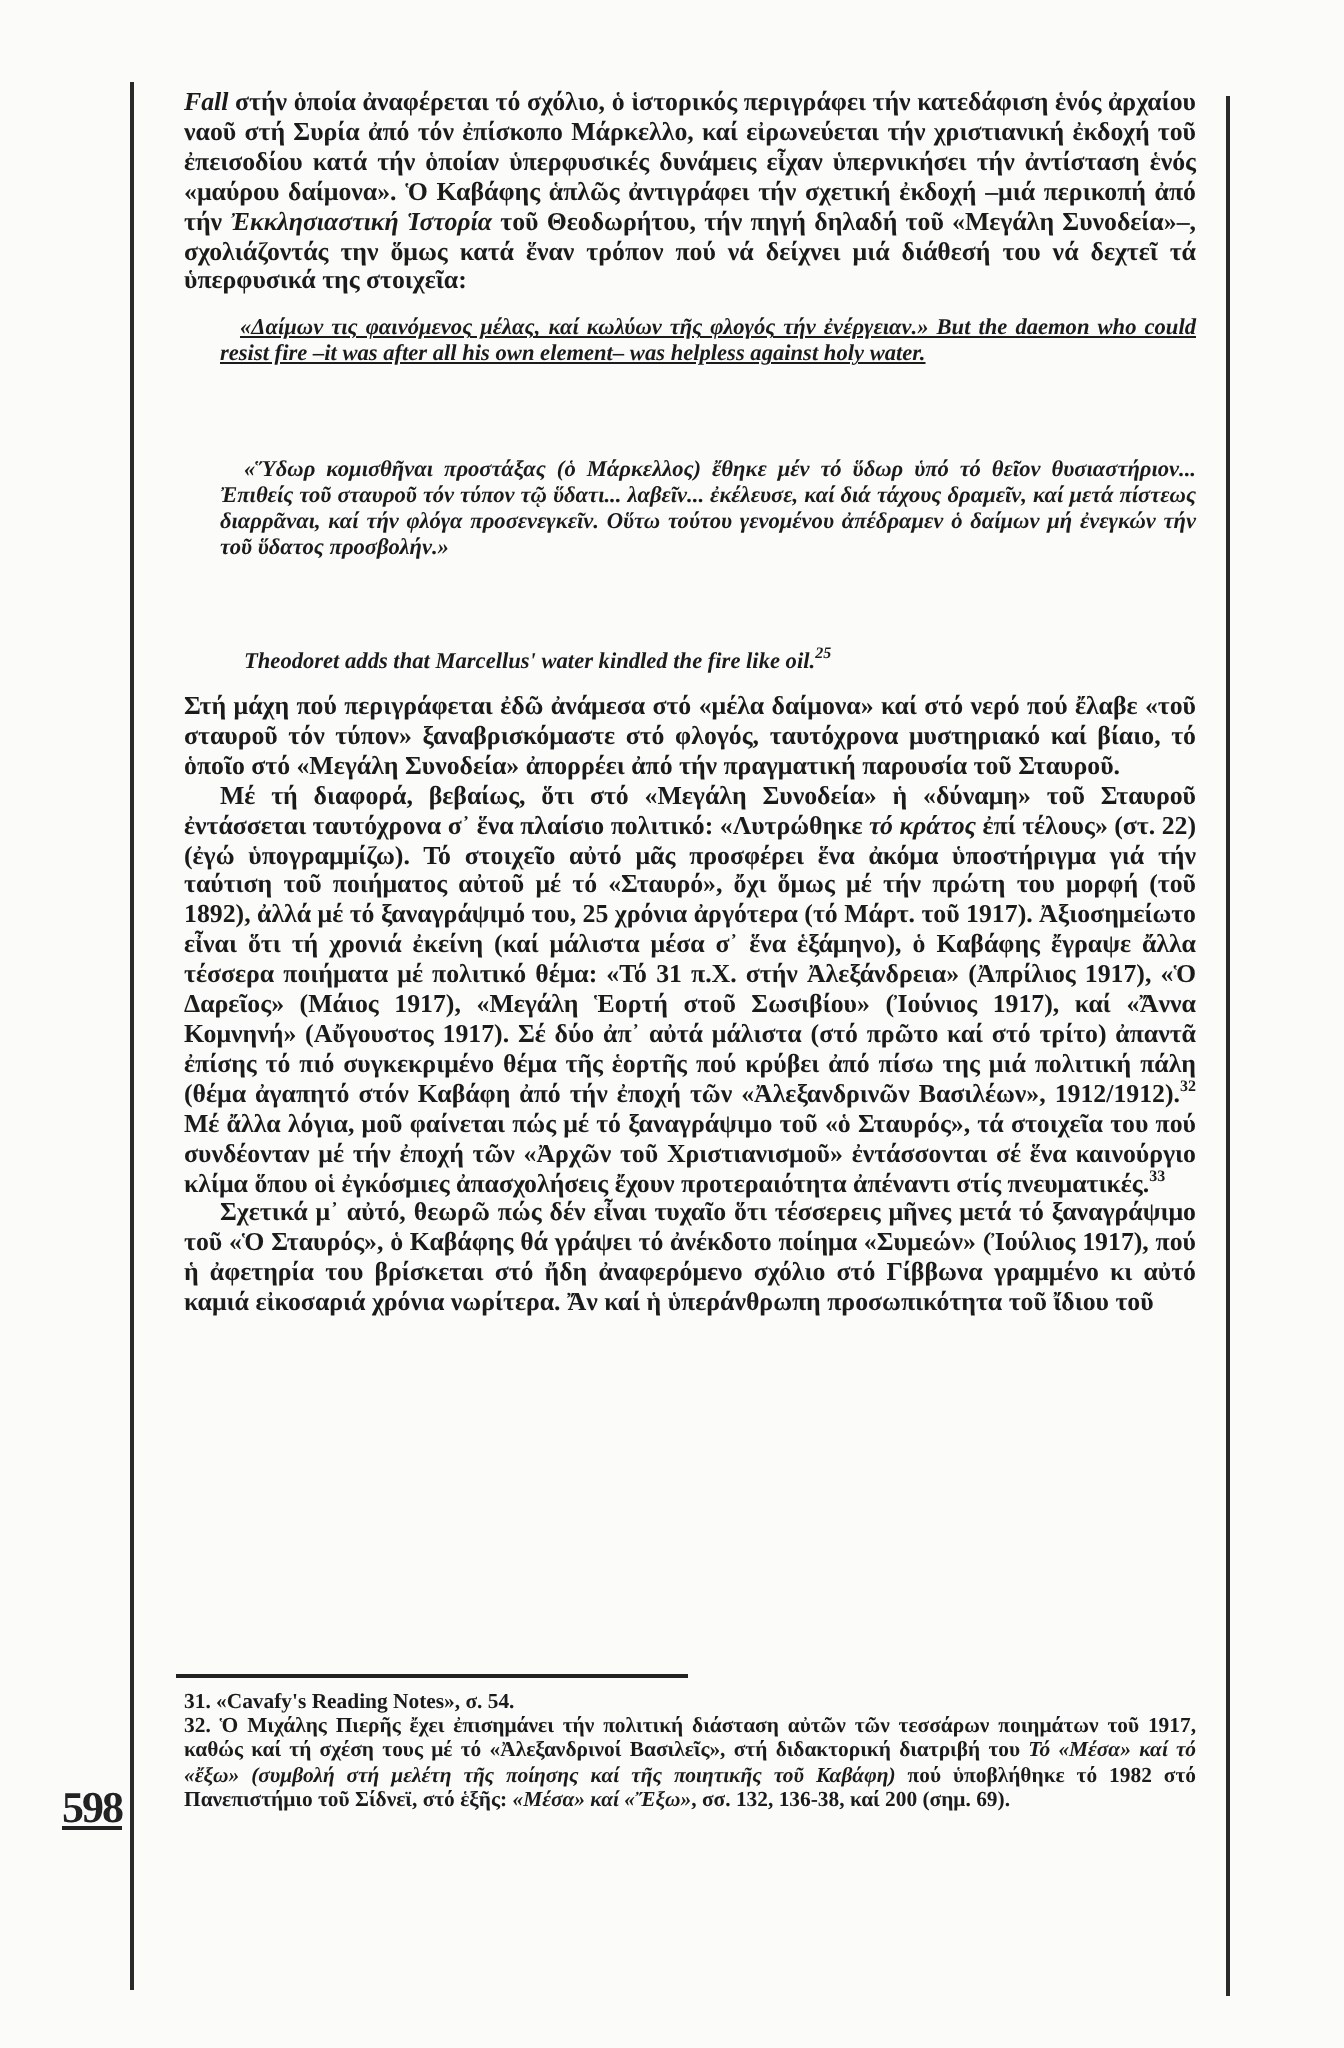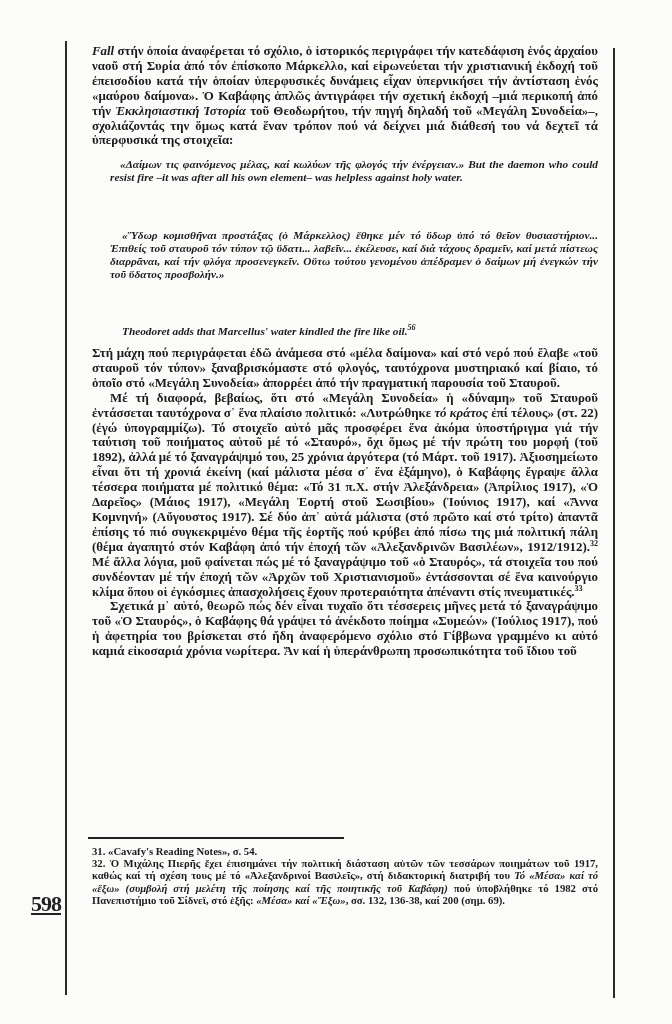--- a/index.html
+++ b/index.html
@@ -14,21 +14,21 @@
     position:absolute; left:92px; top:44px; width:506px;
     font-size:12.9px; line-height:14.9px; text-align:justify; font-weight:bold;
   }
   .body-text p { margin:0; }
   .indent { text-indent:18px; }
   .quote {
     margin:10px 0 8px 18px; font-style:italic; font-size:11.3px; line-height:13.1px;
   }
   .quote p { margin:0; }
   .quote .q-indent { text-indent:12px;margin-top:44px; }
-  .quote .first { text-indent:10px; }
+  .quote .first { text-indent:10px;text-decoration:underline; }
   sup { font-size:8px; line-height:0; }
   .footnote-sep { position:absolute; left:88px; top:837px; width:256px; height:2px; background:#222; }
   .footnotes {
     position:absolute; left:92px; top:845px; width:506px;
     font-size:10.7px; line-height:12.2px; text-align:justify; font-weight:bold;
   }
   .footnotes p { margin:0; }
   i { font-style:italic; }
 </style>
 </head>
@@ -38,21 +38,21 @@
 <div class="rule-right"></div>
 
 <div class="page-number">598</div>
 
 <div class="body-text">
   <p><i>Fall</i><span> στήν ὁποία ἀναφέρεται τό σχόλιο, ὁ ἱστορικός περιγράφει τήν κατεδάφιση ἑνός ἀρχαίου ναοῦ στή Συρία ἀπό τόν ἐπίσκοπο Μάρκελλο, καί εἰρωνεύεται τήν χριστιανική ἐκδοχή τοῦ ἐπεισοδίου κατά τήν ὁποίαν ὑπερφυσικές δυνάμεις εἶχαν ὑπερνικήσει τήν ἀντίσταση ἑνός «μαύρου δαίμονα». Ὁ Καβάφης ἁπλῶς ἀντιγράφει τήν σχετική ἐκδοχή –μιά περικοπή ἀπό τήν </span><i>Ἐκκλησιαστική Ἱστορία</i><span> τοῦ Θεοδωρήτου, τήν πηγή δηλαδή τοῦ «Μεγάλη Συνοδεία»–, σχολιάζοντάς την ὅμως κατά ἕναν τρόπον πού νά δείχνει μιά διάθεσή του νά δεχτεῖ τά ὑπερφυσικά της στοιχεῖα:</span></p>
 
   <div class="quote">
     <p class="first">«Δαίμων τις φαινόμενος μέλας, καί κωλύων τῆς φλογός τήν ἐνέργειαν.» But the daemon who could resist fire –it was after all his own element– was helpless against holy water.</p>
     <p class="q-indent">«Ὕδωρ κομισθῆναι προστάξας (ὁ Μάρκελλος) ἔθηκε μέν τό ὕδωρ ὑπό τό θεῖον θυσιαστήριον... Ἐπιθείς τοῦ σταυροῦ τόν τύπον τῷ ὕδατι... λαβεῖν... ἐκέλευσε, καί διά τάχους δραμεῖν, καί μετά πίστεως διαρρᾶναι, καί τήν φλόγα προσενεγκεῖν. Οὕτω τούτου γενομένου ἀπέδραμεν ὁ δαίμων μή ἐνεγκών τήν τοῦ ὕδατος προσβολήν.»</p>
-    <p class="q-indent"><span>Theodoret adds that Marcellus' water kindled the fire like oil.</span><sup>56</sup></p>
+    <p class="q-indent"><span>Theodoret adds that Marcellus' water kindled the fire like oil.</span><sup>25</sup></p>
   </div>
 
   <p>Στή μάχη πού περιγράφεται ἐδῶ ἀνάμεσα στό «μέλα δαίμονα» καί στό νερό πού ἔλαβε «τοῦ σταυροῦ τόν τύπον» ξαναβρισκόμαστε στό φλογός, ταυτόχρονα μυστηριακό καί βίαιο, τό ὁποῖο στό «Μεγάλη Συνοδεία» ἀπορρέει ἀπό τήν πραγματική παρουσία τοῦ Σταυροῦ.</p>
 
   <p class="indent"><span>Μέ τή διαφορά, βεβαίως, ὅτι στό «Μεγάλη Συνοδεία» ἡ «δύναμη» τοῦ Σταυροῦ ἐντάσσεται ταυτόχρονα σ᾽ ἕνα πλαίσιο πολιτικό: «Λυτρώθηκε </span><i>τό κράτος</i><span> ἐπί τέλους» (στ. 22) (ἐγώ ὑπογραμμίζω). Τό στοιχεῖο αὐτό μᾶς προσφέρει ἕνα ἀκόμα ὑποστήριγμα γιά τήν ταύτιση τοῦ ποιήματος αὐτοῦ μέ τό «Σταυρό», ὄχι ὅμως μέ τήν πρώτη του μορφή (τοῦ 1892), ἀλλά μέ τό ξαναγράψιμό του, 25 χρόνια ἀργότερα (τό Μάρτ. τοῦ 1917). Ἀξιοσημείωτο εἶναι ὅτι τή χρονιά ἐκείνη (καί μάλιστα μέσα σ᾽ ἕνα ἑξάμηνο), ὁ Καβάφης ἔγραψε ἄλλα τέσσερα ποιήματα μέ πολιτικό θέμα: «Τό 31 π.Χ. στήν Ἀλεξάνδρεια» (Ἀπρίλιος 1917), «Ὁ Δαρεῖος» (Μάιος 1917), «Μεγάλη Ἑορτή στοῦ Σωσιβίου» (Ἰούνιος 1917), καί «Ἄννα Κομνηνή» (Αὔγουστος 1917). Σέ δύο ἀπ᾽ αὐτά μάλιστα (στό πρῶτο καί στό τρίτο) ἀπαντᾶ ἐπίσης τό πιό συγκεκριμένο θέμα τῆς ἑορτῆς πού κρύβει ἀπό πίσω της μιά πολιτική πάλη (θέμα ἀγαπητό στόν Καβάφη ἀπό τήν ἐποχή τῶν «Ἀλεξανδρινῶν Βασιλέων», 1912/1912).</span><sup>32</sup><span> Μέ ἄλλα λόγια, μοῦ φαίνεται πώς μέ τό ξαναγράψιμο τοῦ «ὁ Σταυρός», τά στοιχεῖα του πού συνδέονταν μέ τήν ἐποχή τῶν «Ἀρχῶν τοῦ Χριστιανισμοῦ» ἐντάσσονται σέ ἕνα καινούργιο κλίμα ὅπου οἱ ἐγκόσμιες ἀπασχολήσεις ἔχουν προτεραιότητα ἀπέναντι στίς πνευματικές.</span><sup>33</sup></p>
 
   <p class="indent">Σχετικά μ᾽ αὐτό, θεωρῶ πώς δέν εἶναι τυχαῖο ὅτι τέσσερεις μῆνες μετά τό ξαναγράψιμο τοῦ «Ὁ Σταυρός», ὁ Καβάφης θά γράψει τό ἀνέκδοτο ποίημα «Συμεών» (Ἰούλιος 1917), πού ἡ ἀφετηρία του βρίσκεται στό ἤδη ἀναφερόμενο σχόλιο στό Γίββωνα γραμμένο κι αὐτό καμιά εἰκοσαριά χρόνια νωρίτερα. Ἄν καί ἡ ὑπεράνθρωπη προσωπικότητα τοῦ ἴδιου τοῦ</p>
 </div>
 
 <div class="footnote-sep"></div>

